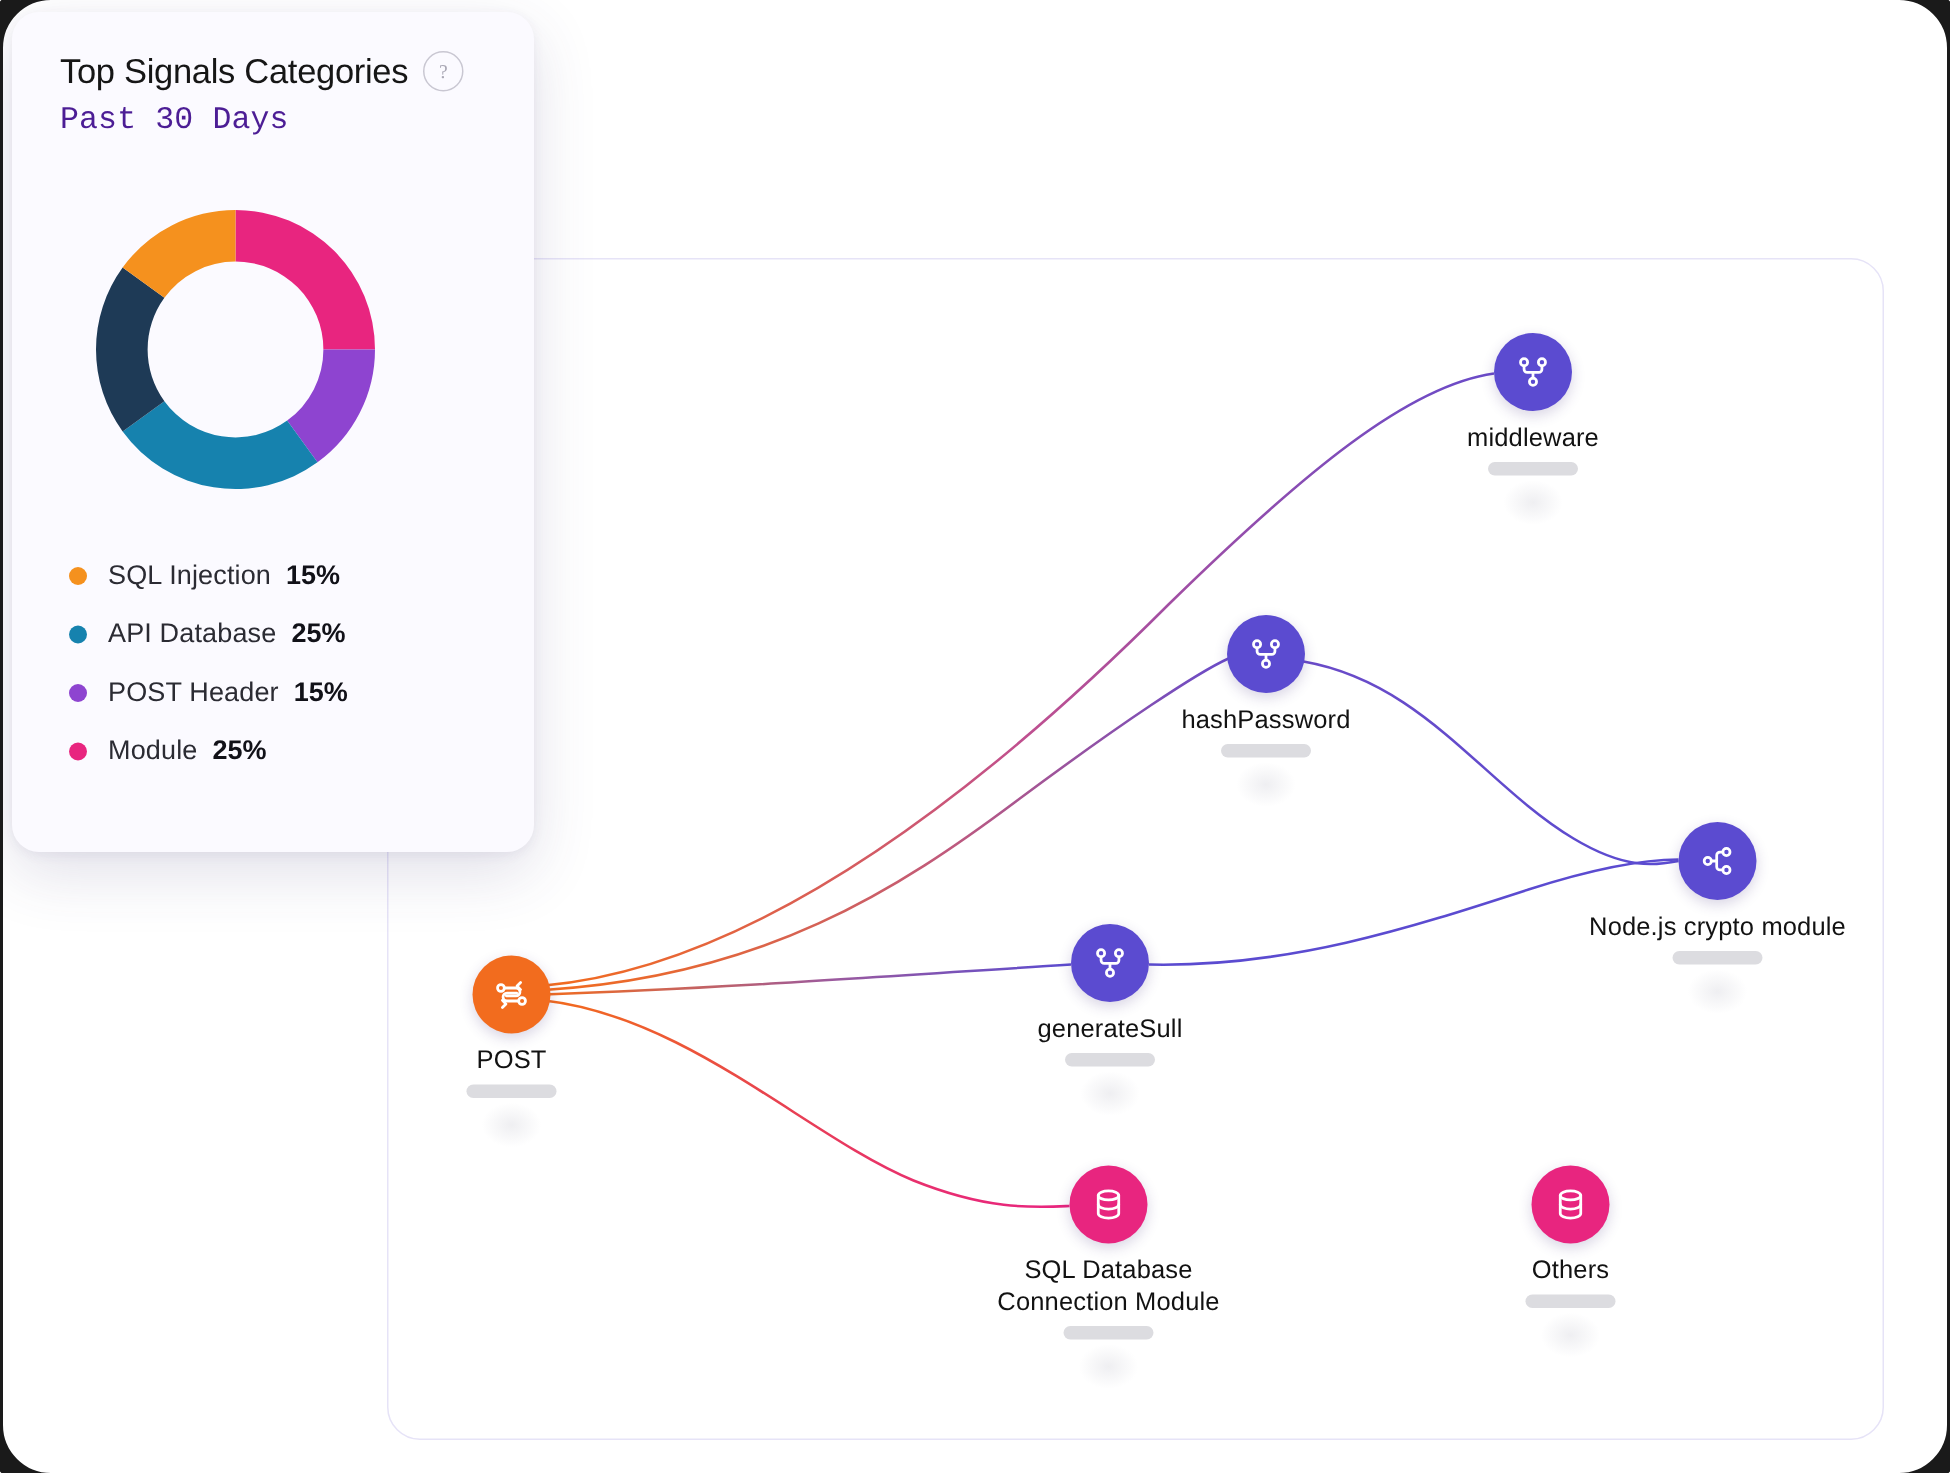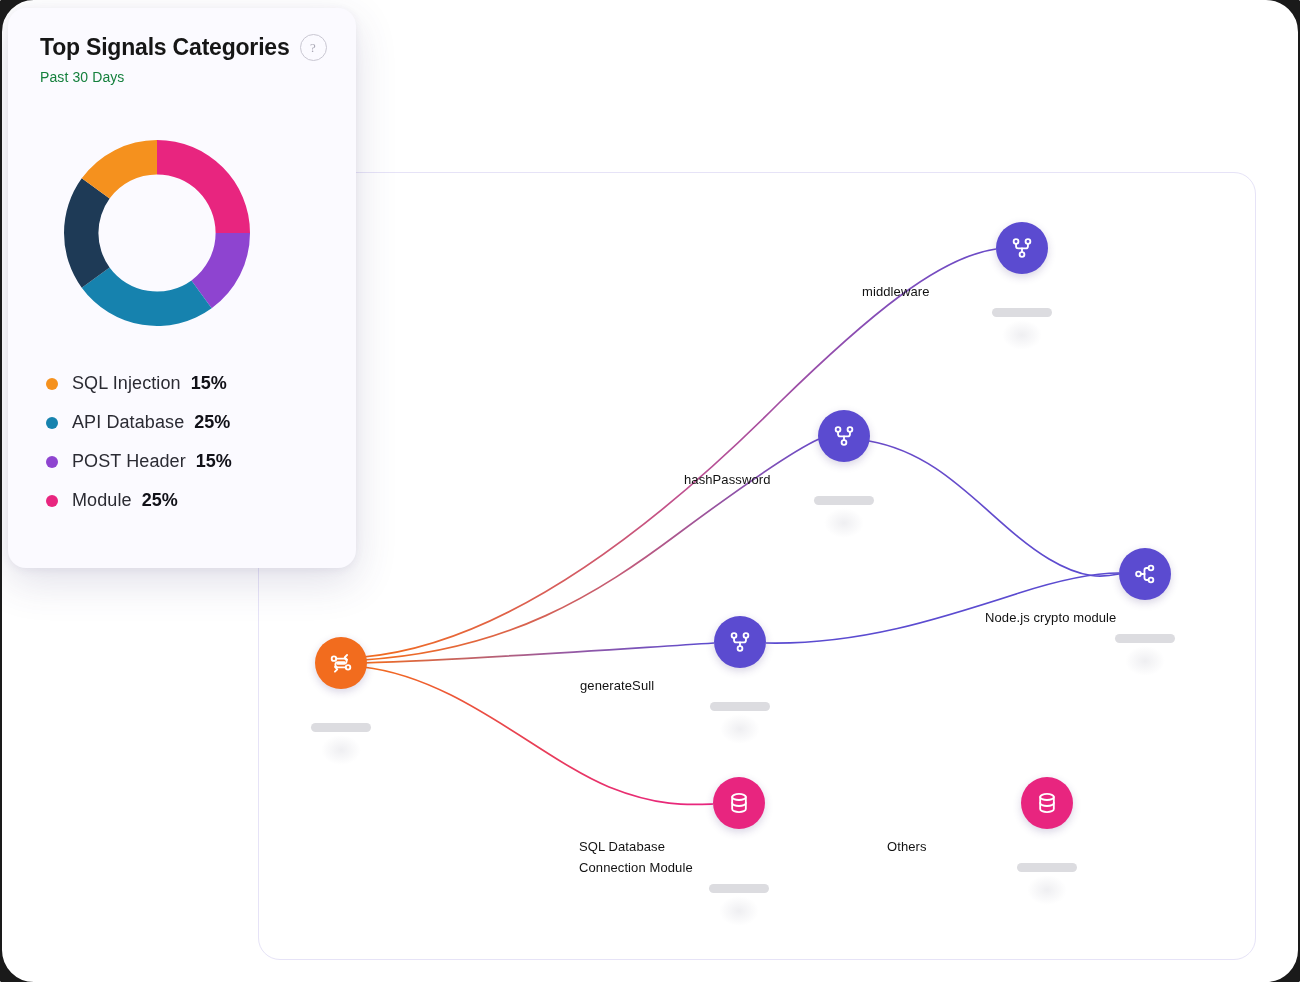--- a/index.html
+++ b/index.html
@@ -49,21 +49,22 @@
     width:52px;height:52px;
     border-radius:50%;
     display:flex;align-items:center;justify-content:center;
     box-shadow:0 3px 9px rgba(60,40,120,0.20);
   }
   .node-circle svg{display:block;}
   .node-label{
     position:absolute;
     top:33px;left:-160px;
     width:320px;
-    font-size:13px;
+    text-align:center;
+    font-size:17px;
     color:#121212;
     line-height:21px;
     letter-spacing:.1px;
     white-space:pre-line;
   }
   .node-bar{
     position:absolute;
     left:-30px;
     width:60px;height:9px;
     border-radius:5px;
@@ -87,31 +88,31 @@
     z-index:25;
     overflow:hidden;
   }
   #card-header{
     position:absolute;left:0;top:0;width:100%;
     padding:26px 0 0 32px;
     box-sizing:border-box;
   }
   .card-title-row{display:flex;align-items:center;gap:10px;}
   #card-title{
-    font-size:23px;font-weight:700;color:#161616;letter-spacing:-.2px;
+    font-size:23px;font-weight:400;color:#161616;letter-spacing:-.2px;
   }
   #help-icon{
     width:25px;height:25px;border-radius:50%;
     border:1.4px solid #c9c7d2;
     display:flex;align-items:center;justify-content:center;
     font-size:13px;color:#a9a7b4;
     font-family:"Liberation Serif",serif;
   }
   #card-subtitle{
-    margin-top:8px;font-size:14px;color:#15803d;letter-spacing:.1px;
+    margin-top:8px;font-size:21px;color:#4c1d95;letter-spacing:.1px;font-family:Liberation Mono, monospace;
   }
   #donut-wrap{
     position:absolute;left:38px;top:114px;width:222px;height:222px;
   }
   #donut-svg{display:block;}
   #legend{
     position:absolute;left:38px;top:356px;width:290px;
   }
   .legend-row{
     display:flex;align-items:center;

